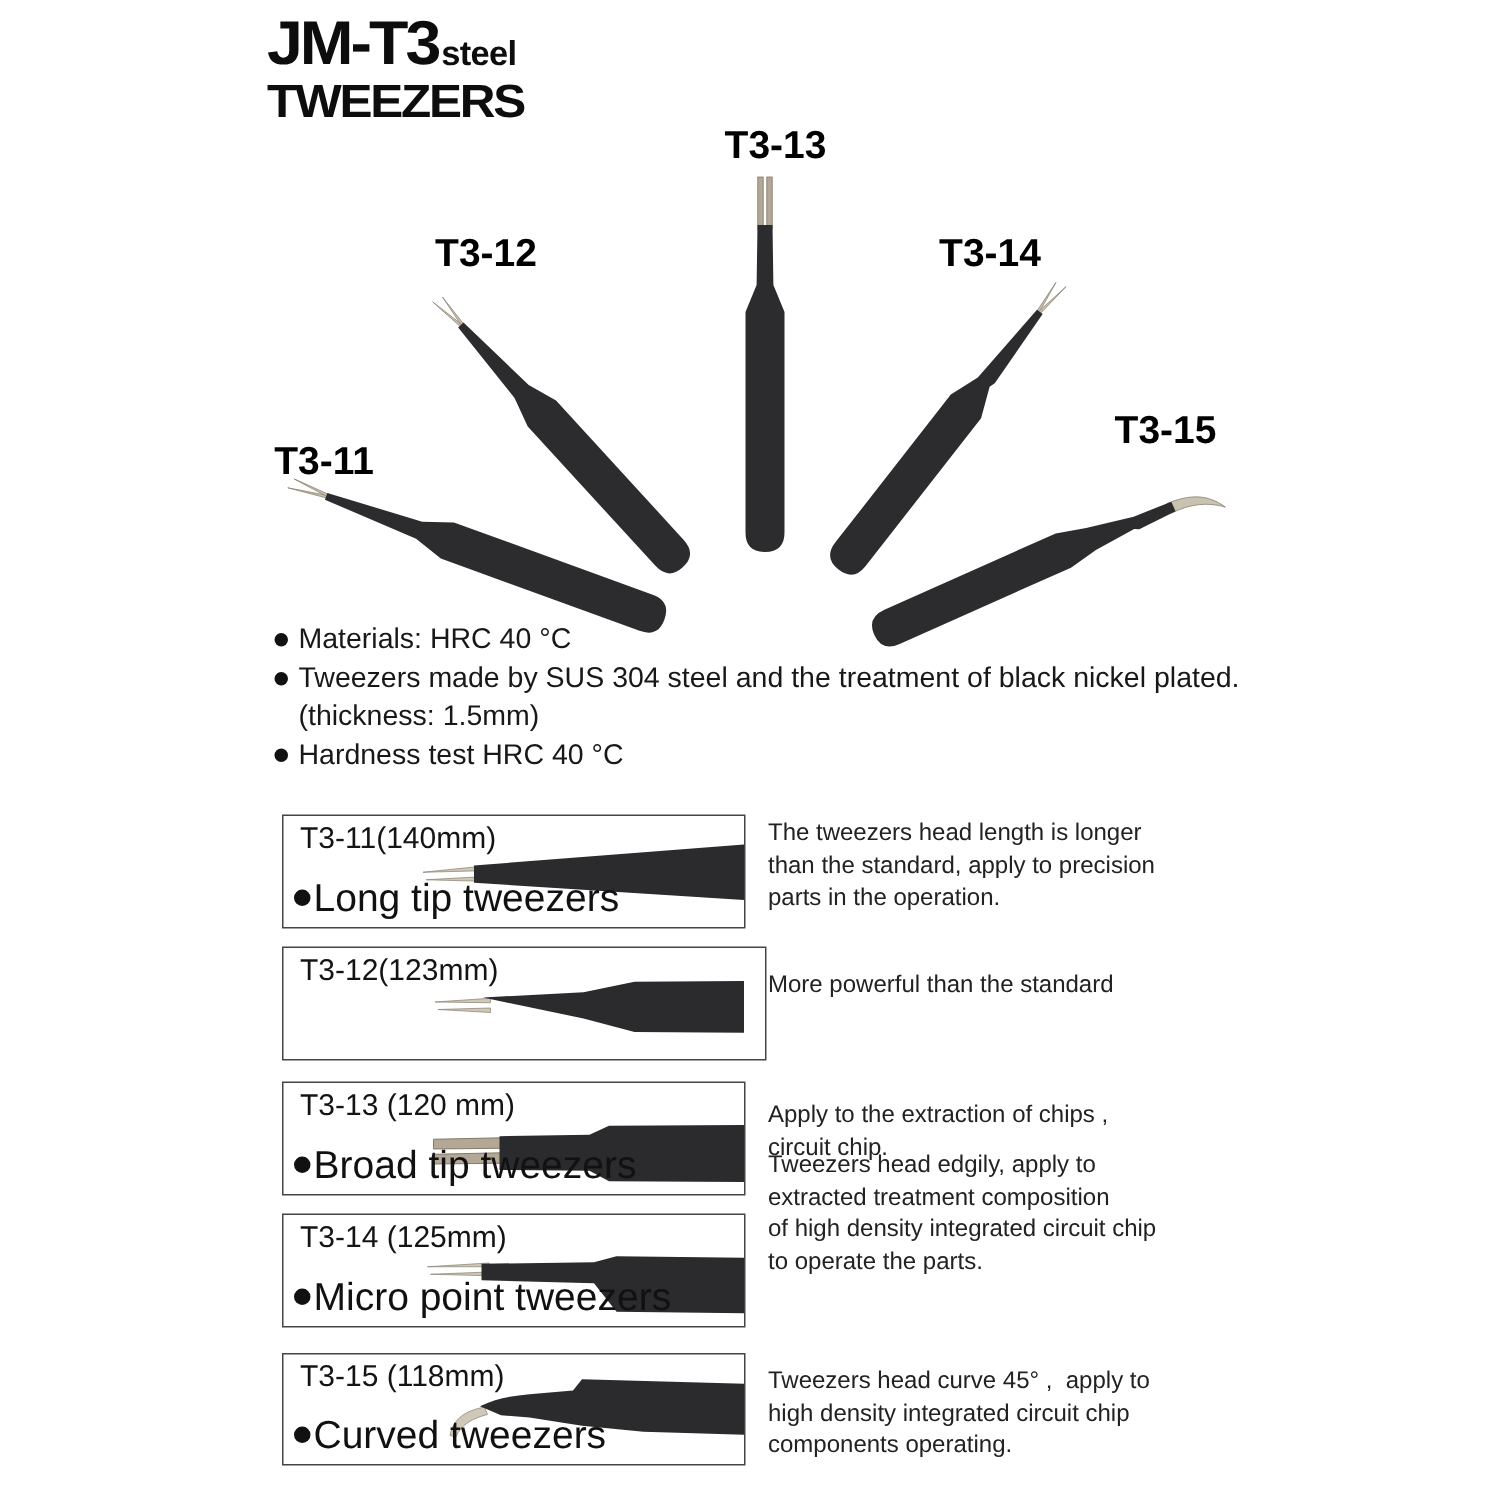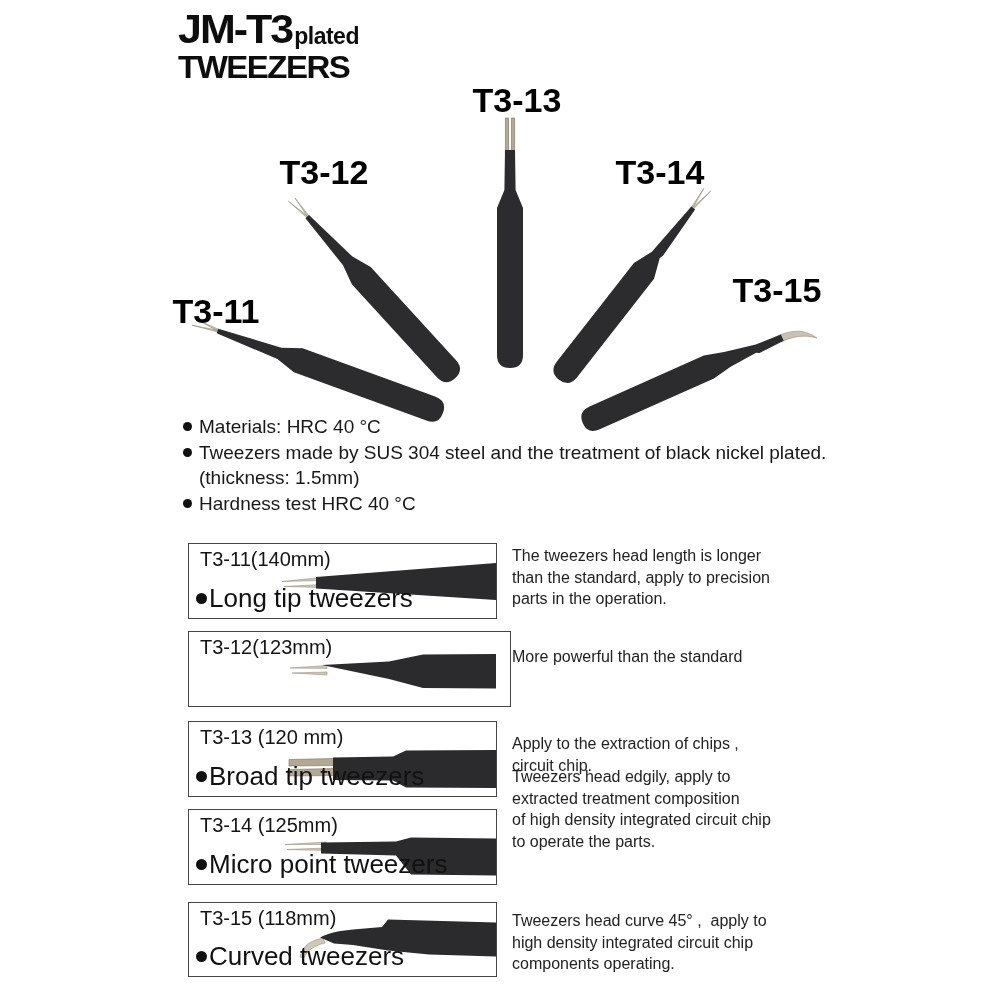--- a/index.html
+++ b/index.html
@@ -8,21 +8,21 @@
 
   
   .hdr{position:absolute;left:178px;top:8px;z-index:3;}
   .brandline{display:flex;align-items:baseline;line-height:1;}
   .brand{font-size:43px;font-weight:700;letter-spacing:-2px;color:#0d0d0d;transform:scaleY(.96);}
   .series{font-size:23px;font-weight:700;letter-spacing:-.5px;color:#0d0d0d;margin-left:2px;}
   .bigtitle{font-size:33px;font-weight:700;letter-spacing:-1.5px;line-height:1;margin-top:1px;color:#0d0d0d;transform:scaleY(.94);transform-origin:left top;}
 
   
   .fan-svg{position:absolute;left:0;top:0;z-index:1;}
-  .fan-label{position:absolute;z-index:2;font-size:34px;font-weight:700;color:#000;transform:translateX(-50%);white-space:pre;}
+  .fan-label{position:absolute;z-index:2;font-size:26px;font-weight:700;color:#000;transform:translateX(-50%);white-space:pre;}
 
   
   .mats{position:absolute;left:183px;top:414px;z-index:3;}
   .mline{display:flex;align-items:flex-start;font-size:19px;line-height:25.5px;color:#181818;white-space:pre;}
   .mdot{width:9px;height:9px;border-radius:50%;background:#111;margin:8px 7px 0 0;flex:none;}
   .mdot.hide{visibility:hidden;}
 
   
   .specbox{position:absolute;left:188px;width:307px;height:74px;border:1.5px solid #454545;background:#fff;z-index:2;}
   .specbox .model{position:absolute;left:11px;top:4px;font-size:20px;color:#141414;z-index:2;white-space:pre;}
@@ -34,21 +34,21 @@
   .desc div{white-space:pre;}
 </style>
 </head>
 <body>
 
 <div class="canvas">
 
   <div class="hdr">
     <div class="brandline">
       <span class="brand">JM-T3</span>
-        <span class="series">plated</span>
+        <span class="series">steel</span>
     </div>
     <div class="bigtitle">TWEEZERS</div>
   </div>
 
   <svg class="fan-svg" width="1000" height="460" viewBox="0 0 1000 460">
 
     <g transform="translate(193,322) rotate(-70)">
       <polygon points="-3.4,0 -0.6,30 1.4,30" fill="#c9c2b1" stroke="#8e8574" stroke-width="0.5"></polygon>
       <polygon points="3.6,2 1.6,30 -0.4,30" fill="#c9c2b1" stroke="#8e8574" stroke-width="0.5"></polygon>
       <path d="M -2.4,26 L 2.4,26 L 6,92 L 12.8,112 L 12.8,253 Q 12.8,266 0,266 Q -12.8,266 -12.8,253 L -12.8,112 L -6,92 Z" fill="#2c2c2e"></path>

